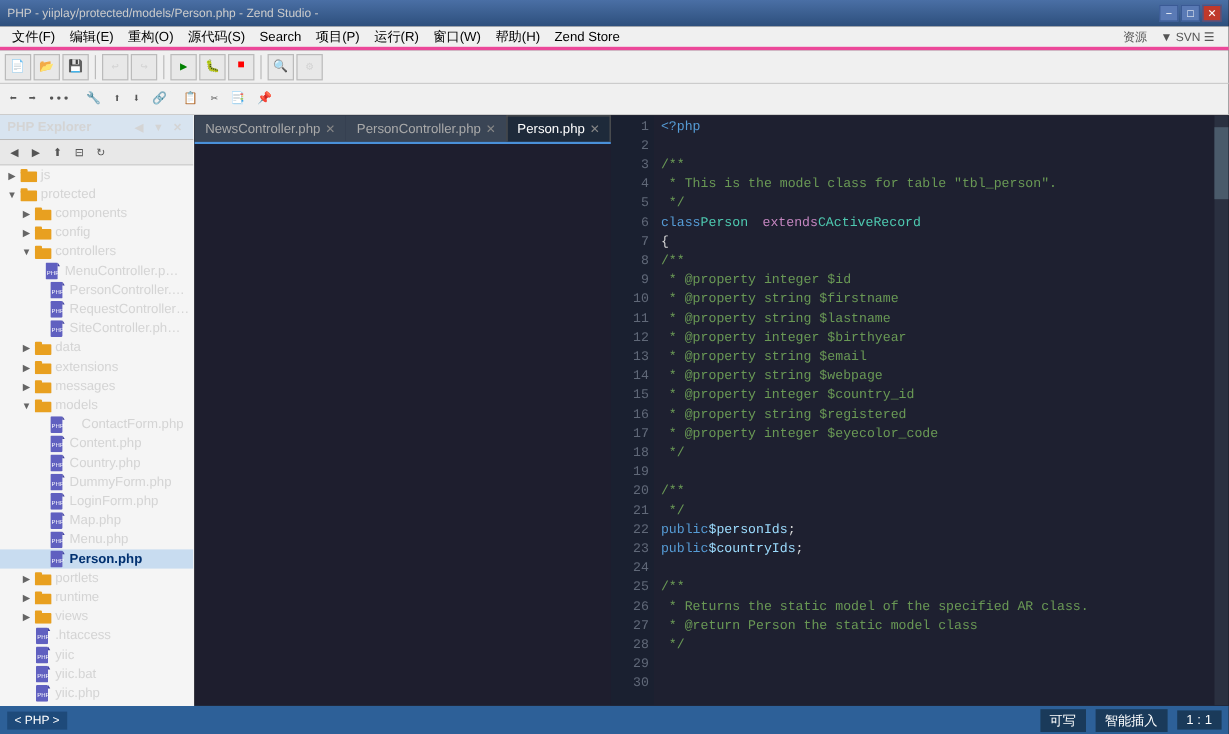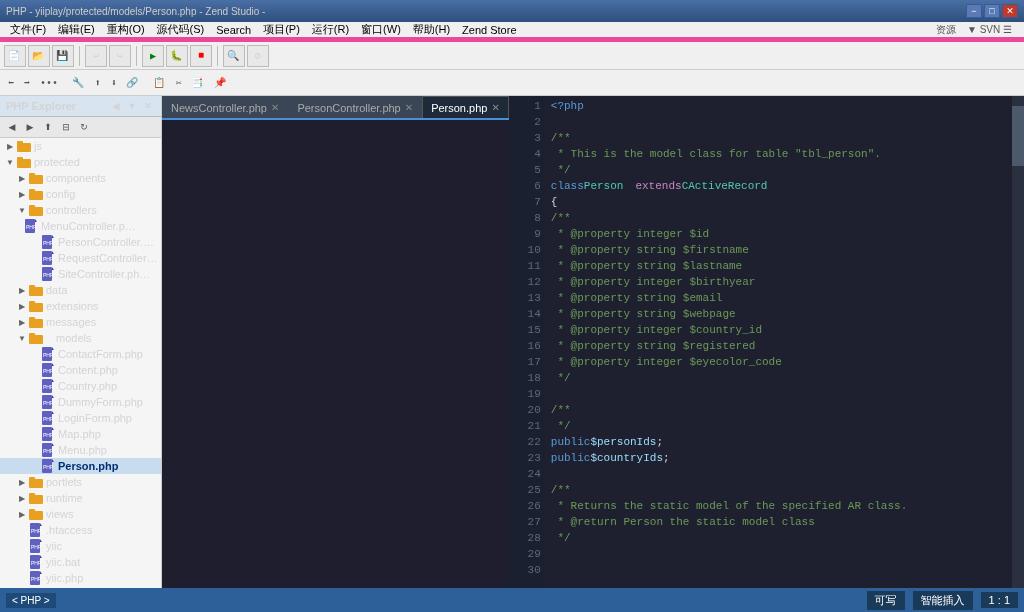--- a/index.html
+++ b/index.html
@@ -32,21 +32,21 @@
     
     .menubar {
       background: #f0f0f0;
       height: 20px;
       display: flex;
       align-items: center;
       padding: 0 4px;
       font-family: Arial, sans-serif;
       font-size: 11px;
       color: #000;
-      border-bottom: 5px solid #ec4899;
+      border-bottom: 3px solid #ec4899;
     }
     .menu-item {
       padding: 0 6px;
       height: 100%;
       display: flex;
       align-items: center;
       cursor: pointer;
     }
 
     
@@ -394,21 +394,21 @@
         <div class="tree-item" style="padding-left: 16px;">
           <span class="tree-arrow" style="font-size: 8px; color: rgb(102, 102, 102);">▼</span>
           <span class="tree-icon">
             <svg width="14" height="12" viewBox="0 0 14 12">
               <rect x="0" y="3" width="14" height="9" rx="1" fill="#e8a020"></rect>
               <rect x="0" y="1" width="6" height="4" rx="1" fill="#e8a020"></rect>
             </svg>
           </span>
           <span class="tree-label" style="margin-left: 2px;">controllers</span>
         </div>
-        <div class="tree-item" style="padding-left: 11px;">
+        <div class="tree-item" style="padding-left: 24px;">
           <span class="tree-arrow" style="font-size: 8px; color: rgb(102, 102, 102);"></span>
           <span class="tree-icon">
             <svg width="12" height="14" viewBox="0 0 12 14">
               <rect x="0" y="0" width="10" height="14" rx="1" fill="#6060c0"></rect>
               <polygon points="10,0 12,3 10,3" fill="#4040a0"></polygon>
               <text x="1" y="10" font-size="5" fill="white">PHP</text>
             </svg>
           </span>
           <span class="tree-label" style="margin-left: 2px;">MenuController.p…</span>
         </div>
@@ -476,32 +476,32 @@
           <span class="tree-label" style="margin-left: 2px;">messages</span>
         </div>
         <div class="tree-item" style="padding-left: 16px;">
           <span class="tree-arrow" style="font-size: 8px; color: rgb(102, 102, 102);">▼</span>
           <span class="tree-icon">
             <svg width="14" height="12" viewBox="0 0 14 12">
               <rect x="0" y="3" width="14" height="9" rx="1" fill="#e8a020"></rect>
               <rect x="0" y="1" width="6" height="4" rx="1" fill="#e8a020"></rect>
             </svg>
           </span>
-          <span class="tree-label" style="margin-left: 12px;">models</span>
-        </div>
-        <div class="tree-item" style="padding-left: 28px;">
-          <span class="tree-arrow" style="font-size: 8px; color: rgb(102, 102, 102);"></span>
-          <span class="tree-icon">
-            <svg width="12" height="14" viewBox="0 0 12 14">
-              <rect x="0" y="0" width="10" height="14" rx="1" fill="#6060c0"></rect>
-              <polygon points="10,0 12,3 10,3" fill="#4040a0"></polygon>
-              <text x="1" y="10" font-size="5" fill="white">PHP</text>
-            </svg>
-          </span>
-          <span class="tree-label" style="margin-left: 2px;">ContactForm.php</span>
+          <span class="tree-label" style="margin-left: 2px;">models</span>
+        </div>
+        <div class="tree-item" style="padding-left: 28px;">
+          <span class="tree-arrow" style="font-size: 8px; color: rgb(102, 102, 102);"></span>
+          <span class="tree-icon">
+            <svg width="12" height="14" viewBox="0 0 12 14">
+              <rect x="0" y="0" width="10" height="14" rx="1" fill="#6060c0"></rect>
+              <polygon points="10,0 12,3 10,3" fill="#4040a0"></polygon>
+              <text x="1" y="10" font-size="5" fill="white">PHP</text>
+            </svg>
+          </span>
+          <span class="tree-label" style="margin-left: 12px;">ContactForm.php</span>
         </div>
         <div class="tree-item" style="padding-left: 28px;">
           <span class="tree-arrow" style="font-size: 8px; color: rgb(102, 102, 102);"></span>
           <span class="tree-icon">
             <svg width="12" height="14" viewBox="0 0 12 14">
               <rect x="0" y="0" width="10" height="14" rx="1" fill="#6060c0"></rect>
               <polygon points="10,0 12,3 10,3" fill="#4040a0"></polygon>
               <text x="1" y="10" font-size="5" fill="white">PHP</text>
             </svg>
           </span>

